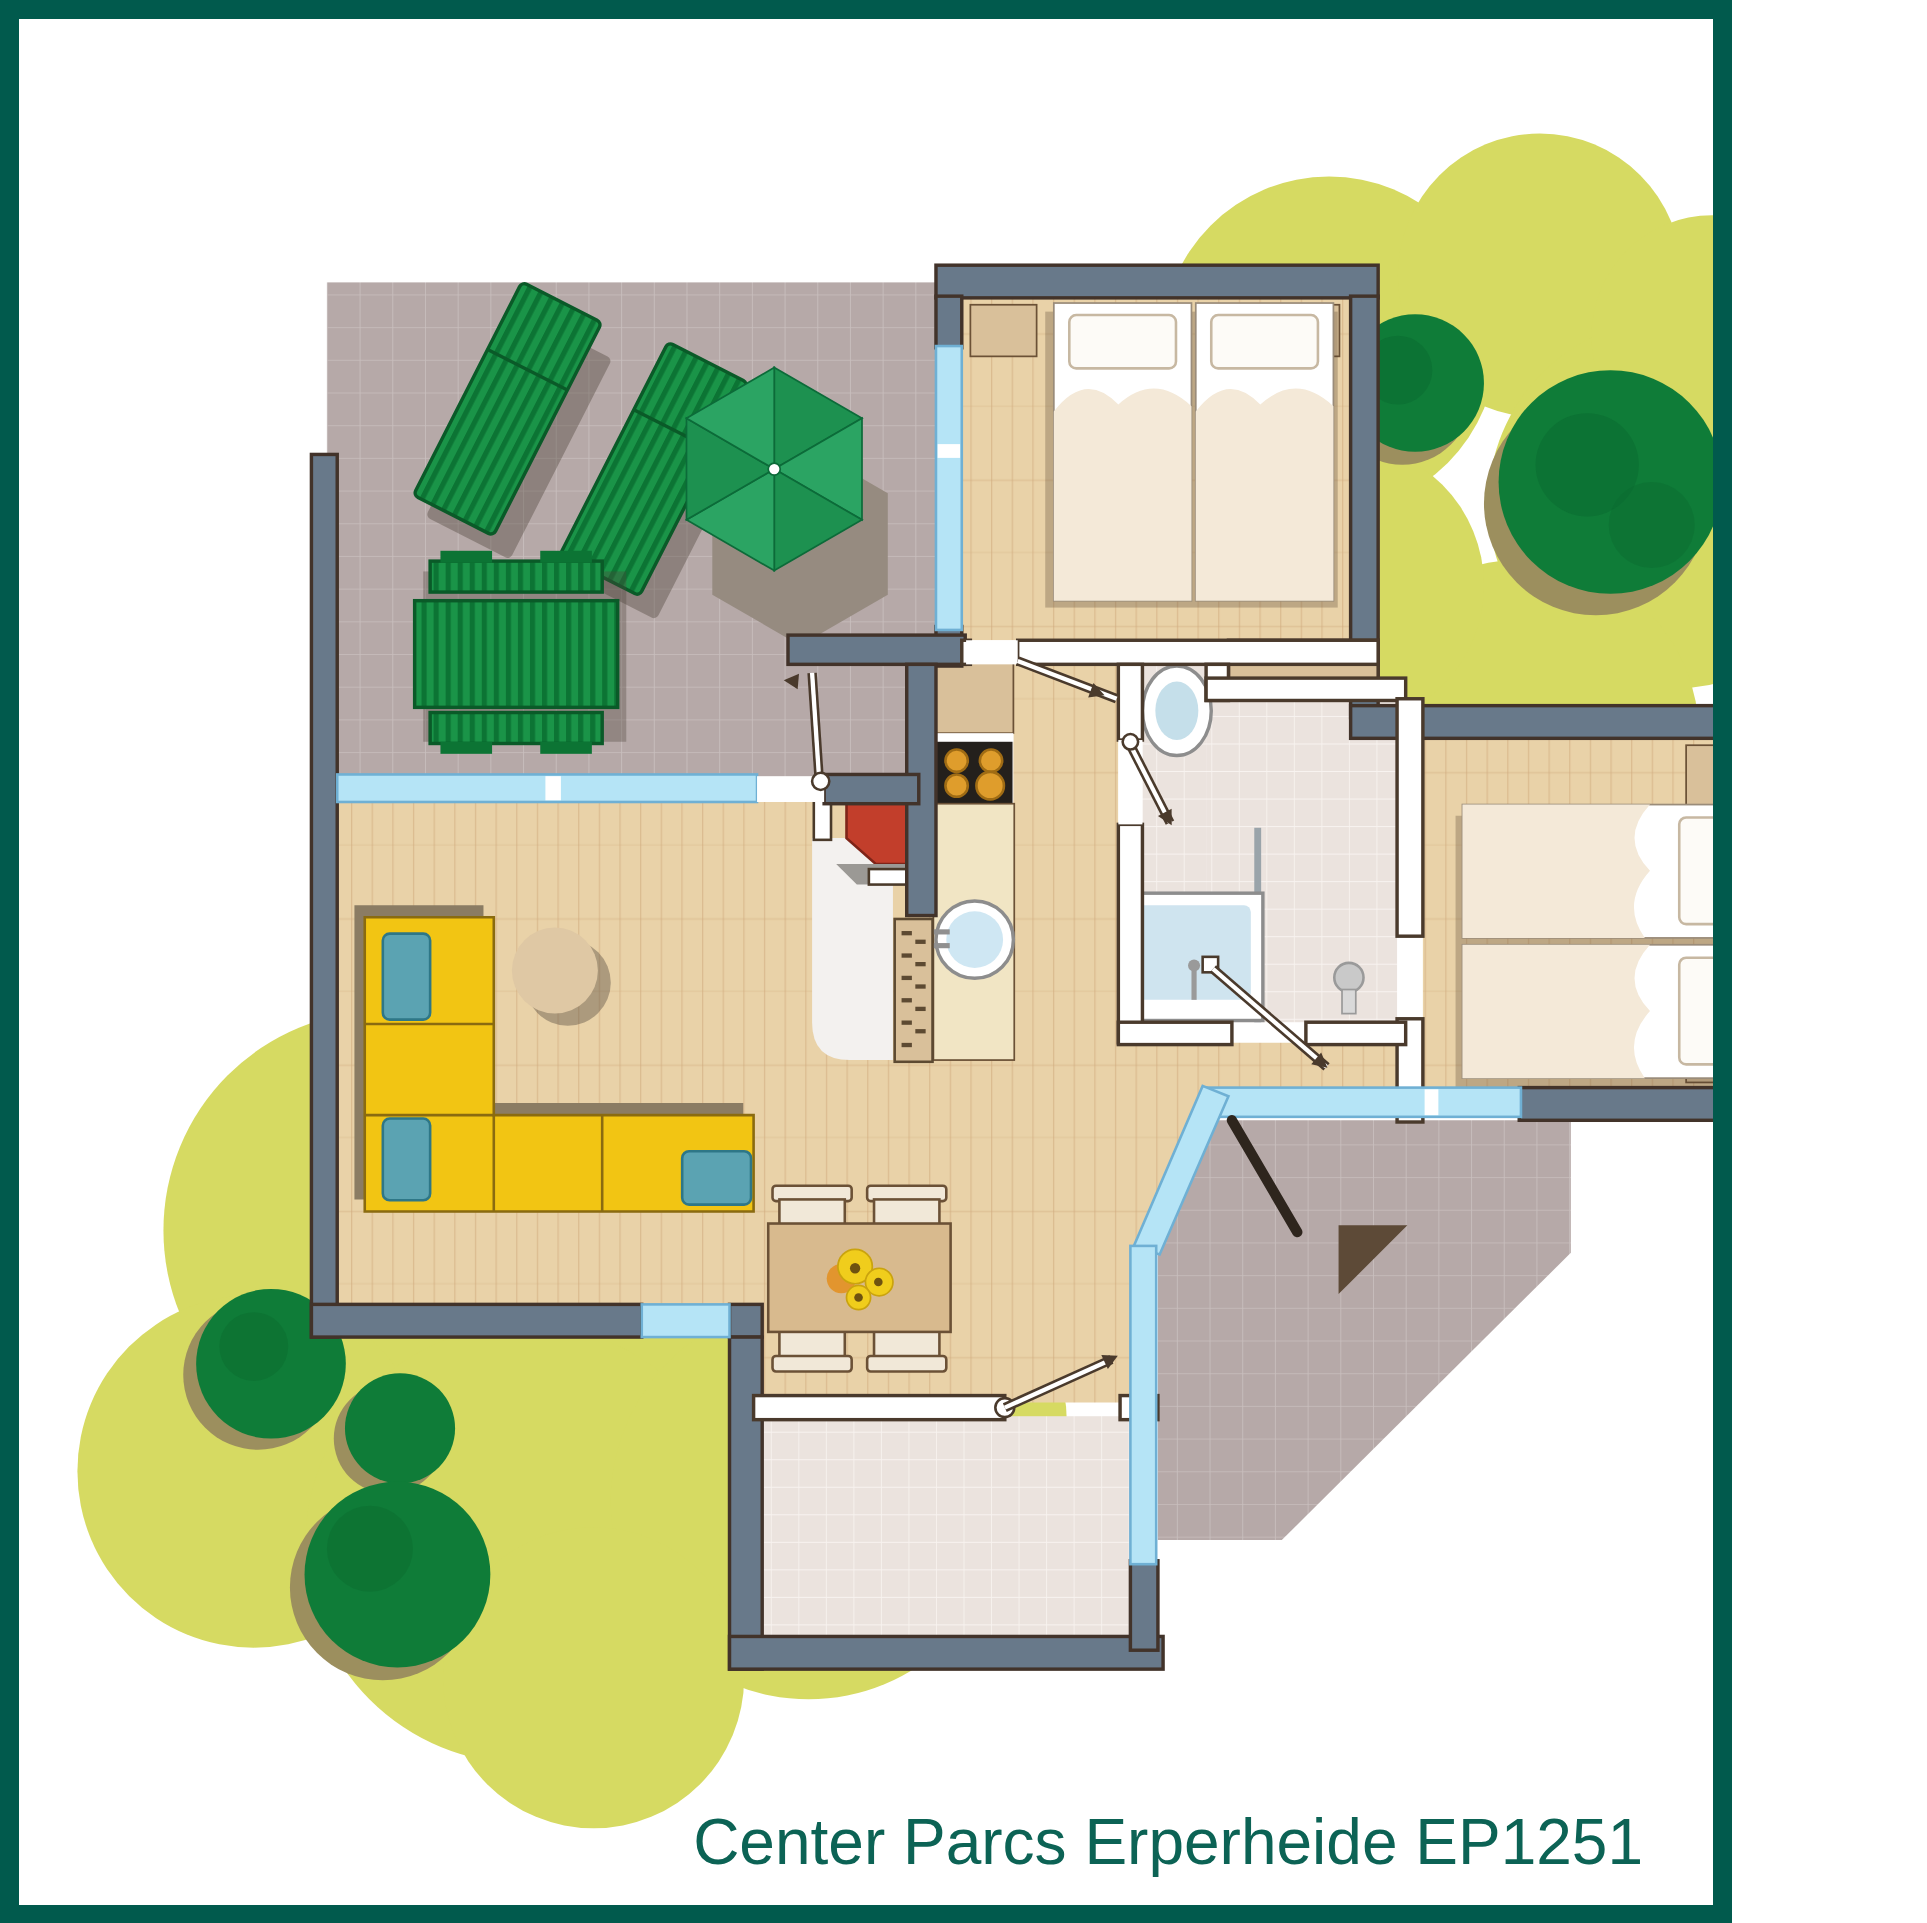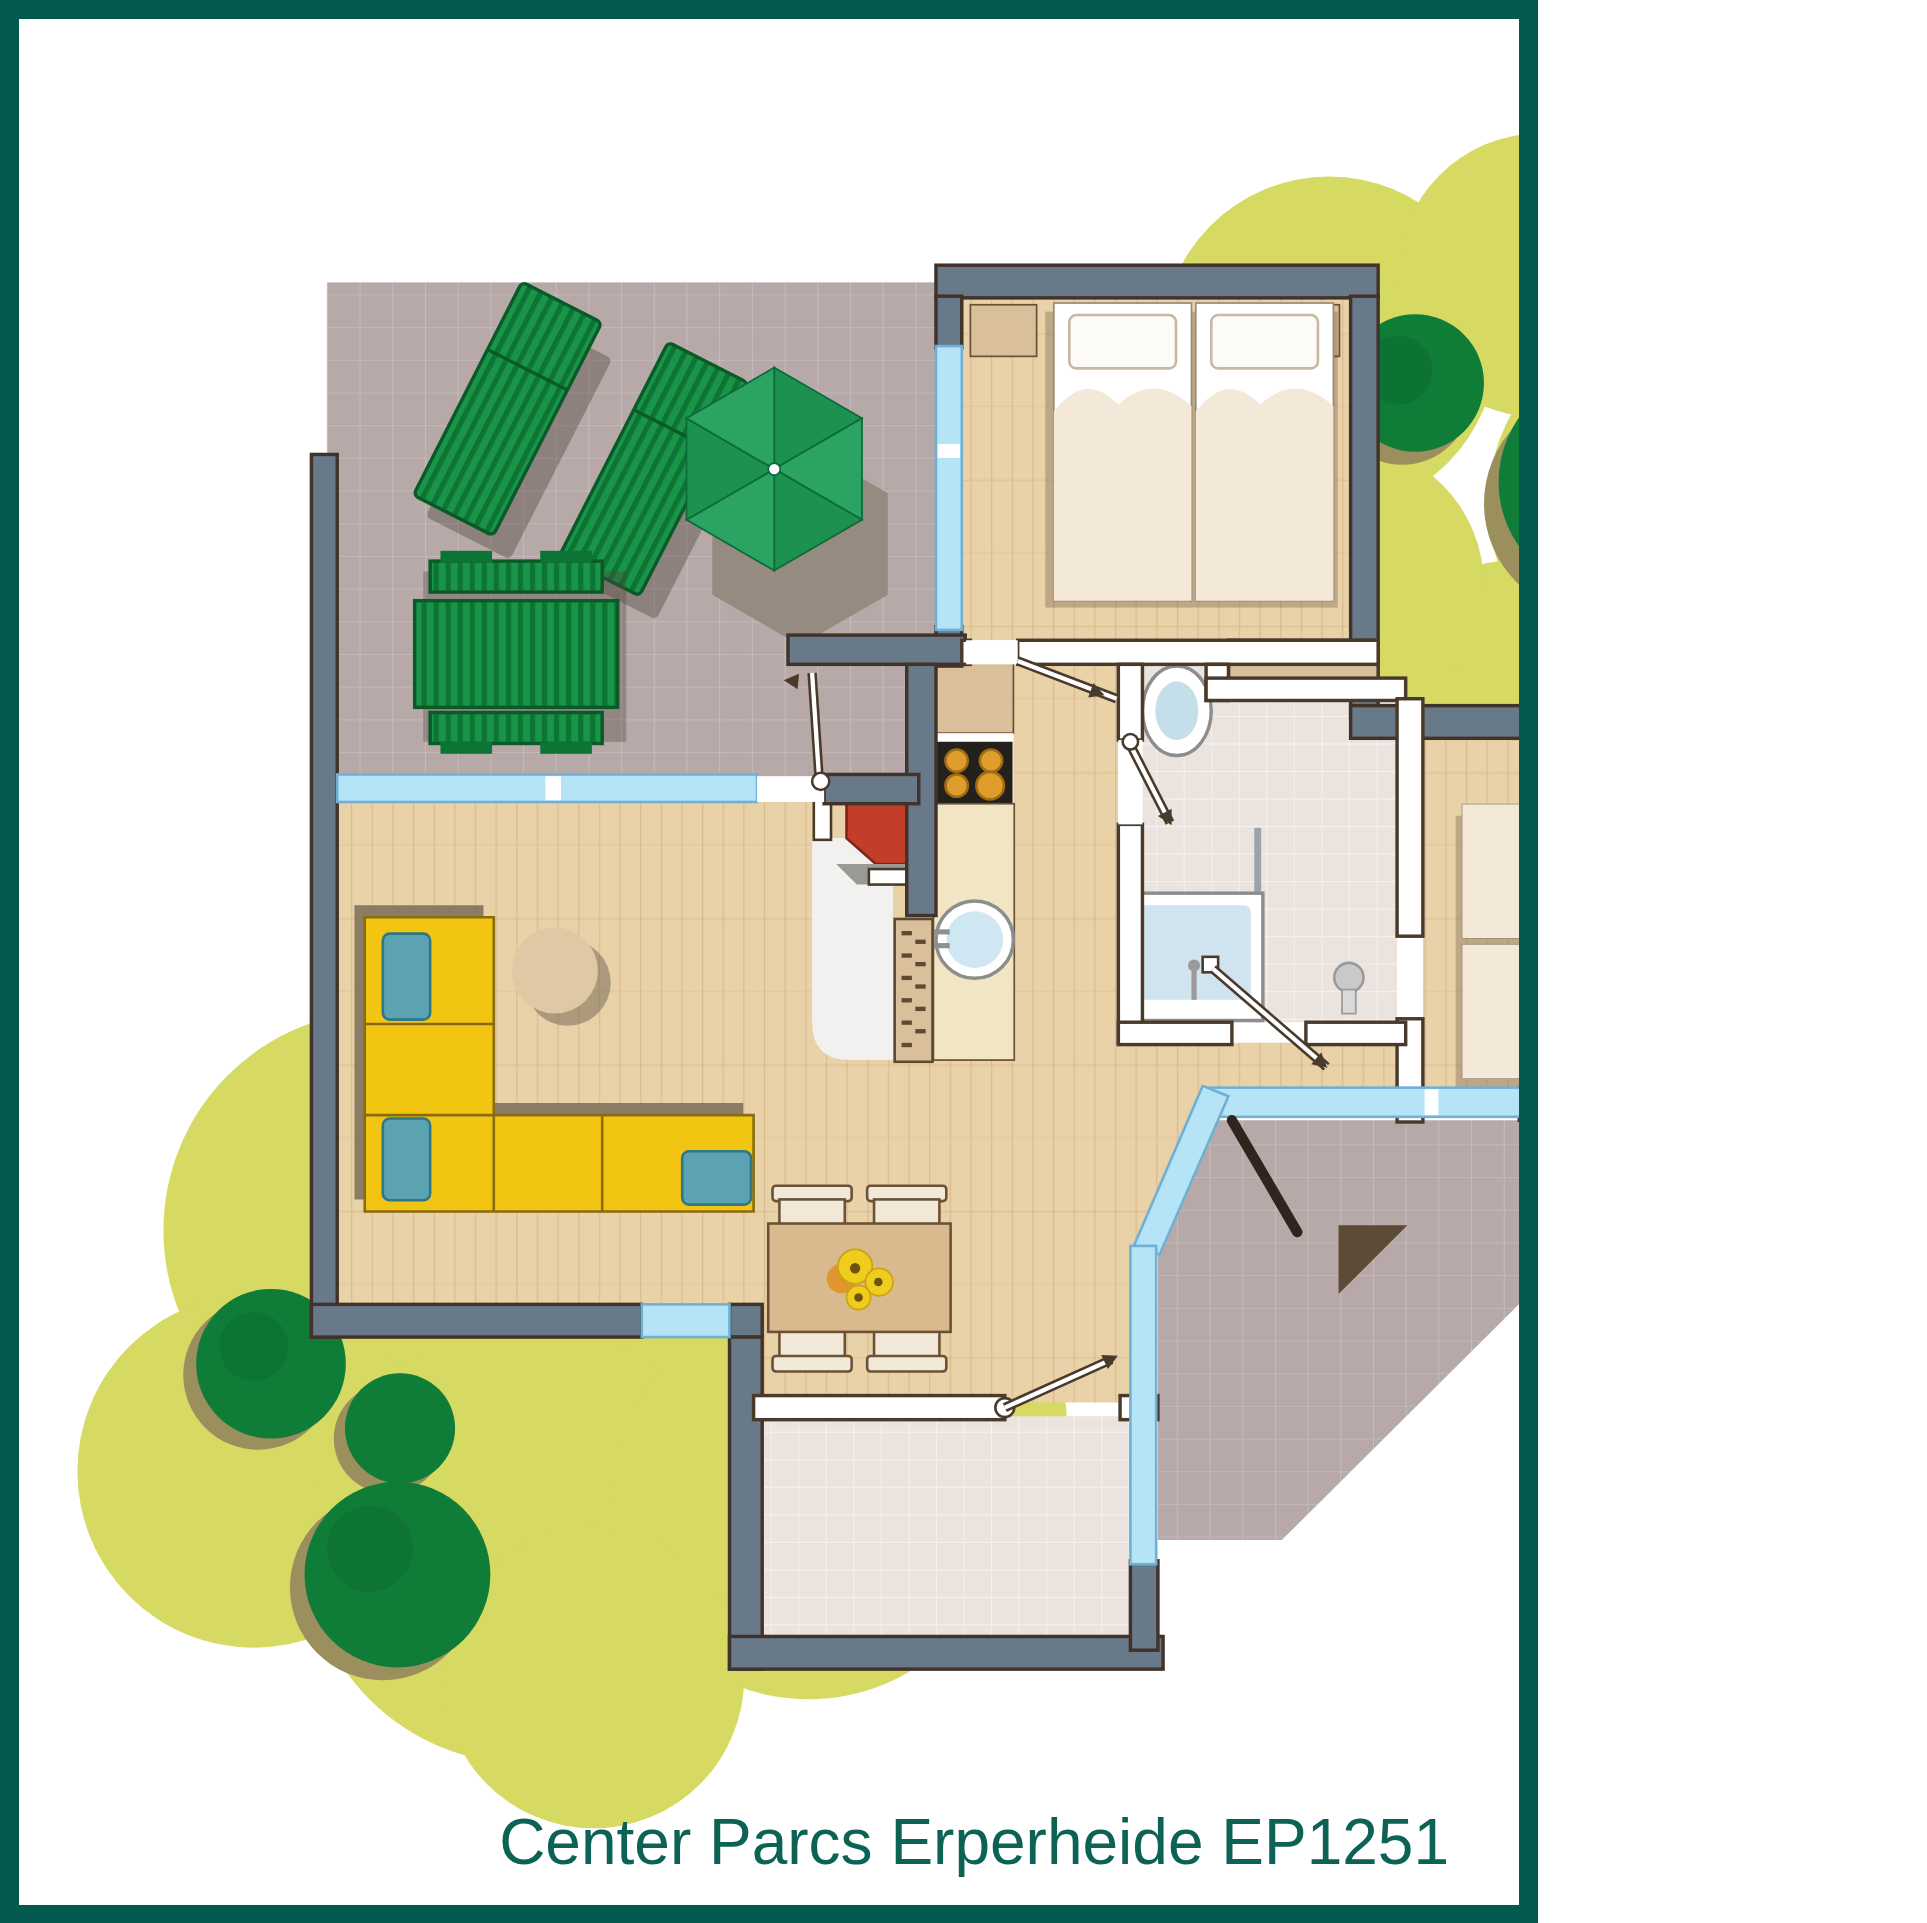--- a/index.html
+++ b/index.html
@@ -1,17 +1,17 @@
 <!DOCTYPE html>
 <html style="font-size:13.8px"><head>
 <meta charset="utf-8">
 <style>
   html,body{margin:0;padding:0;background:#fff;}
   body{font-family:"Liberation Sans",sans-serif;}
-  .stage{position:relative;width:1538px;height:1924px;background:#ffffff;overflow:hidden;}
+  .stage{position:relative;width:1732px;height:1924px;background:#ffffff;overflow:hidden;}
   .frame{position:absolute;inset:0;border:19px solid #015a4d;box-sizing:border-box;pointer-events:none;z-index:50;}
   .caption{position:absolute;right:89px;bottom:45px;font-size:64px;letter-spacing:0px;color:#0c6355;z-index:40;white-space:nowrap;}
   svg{position:absolute;left:0;top:0;}
 </style>
 </head>
 <body>
 
 <div class="stage">
 
 <svg width="1927" height="1924" viewBox="0 0 2240 2236">

